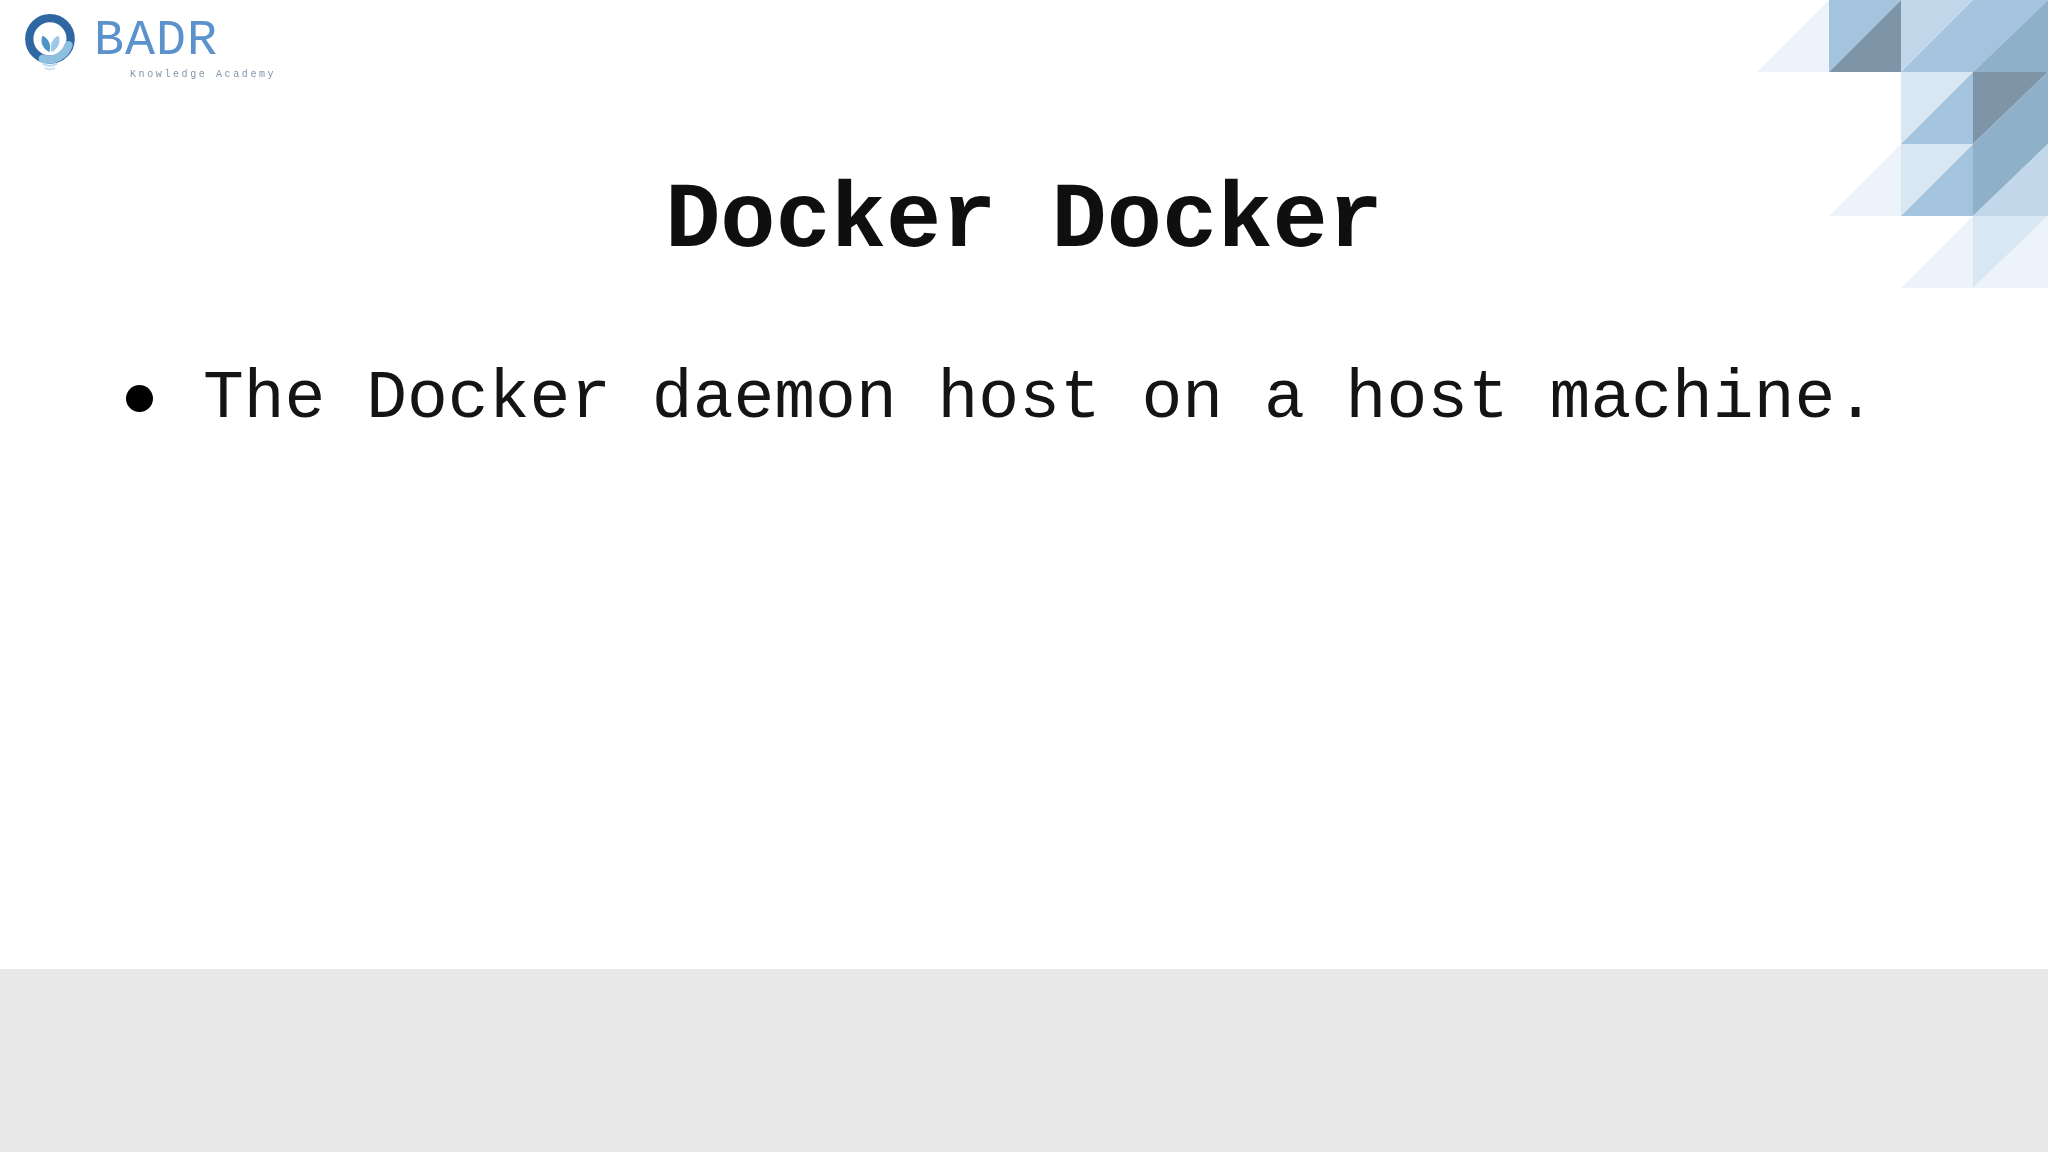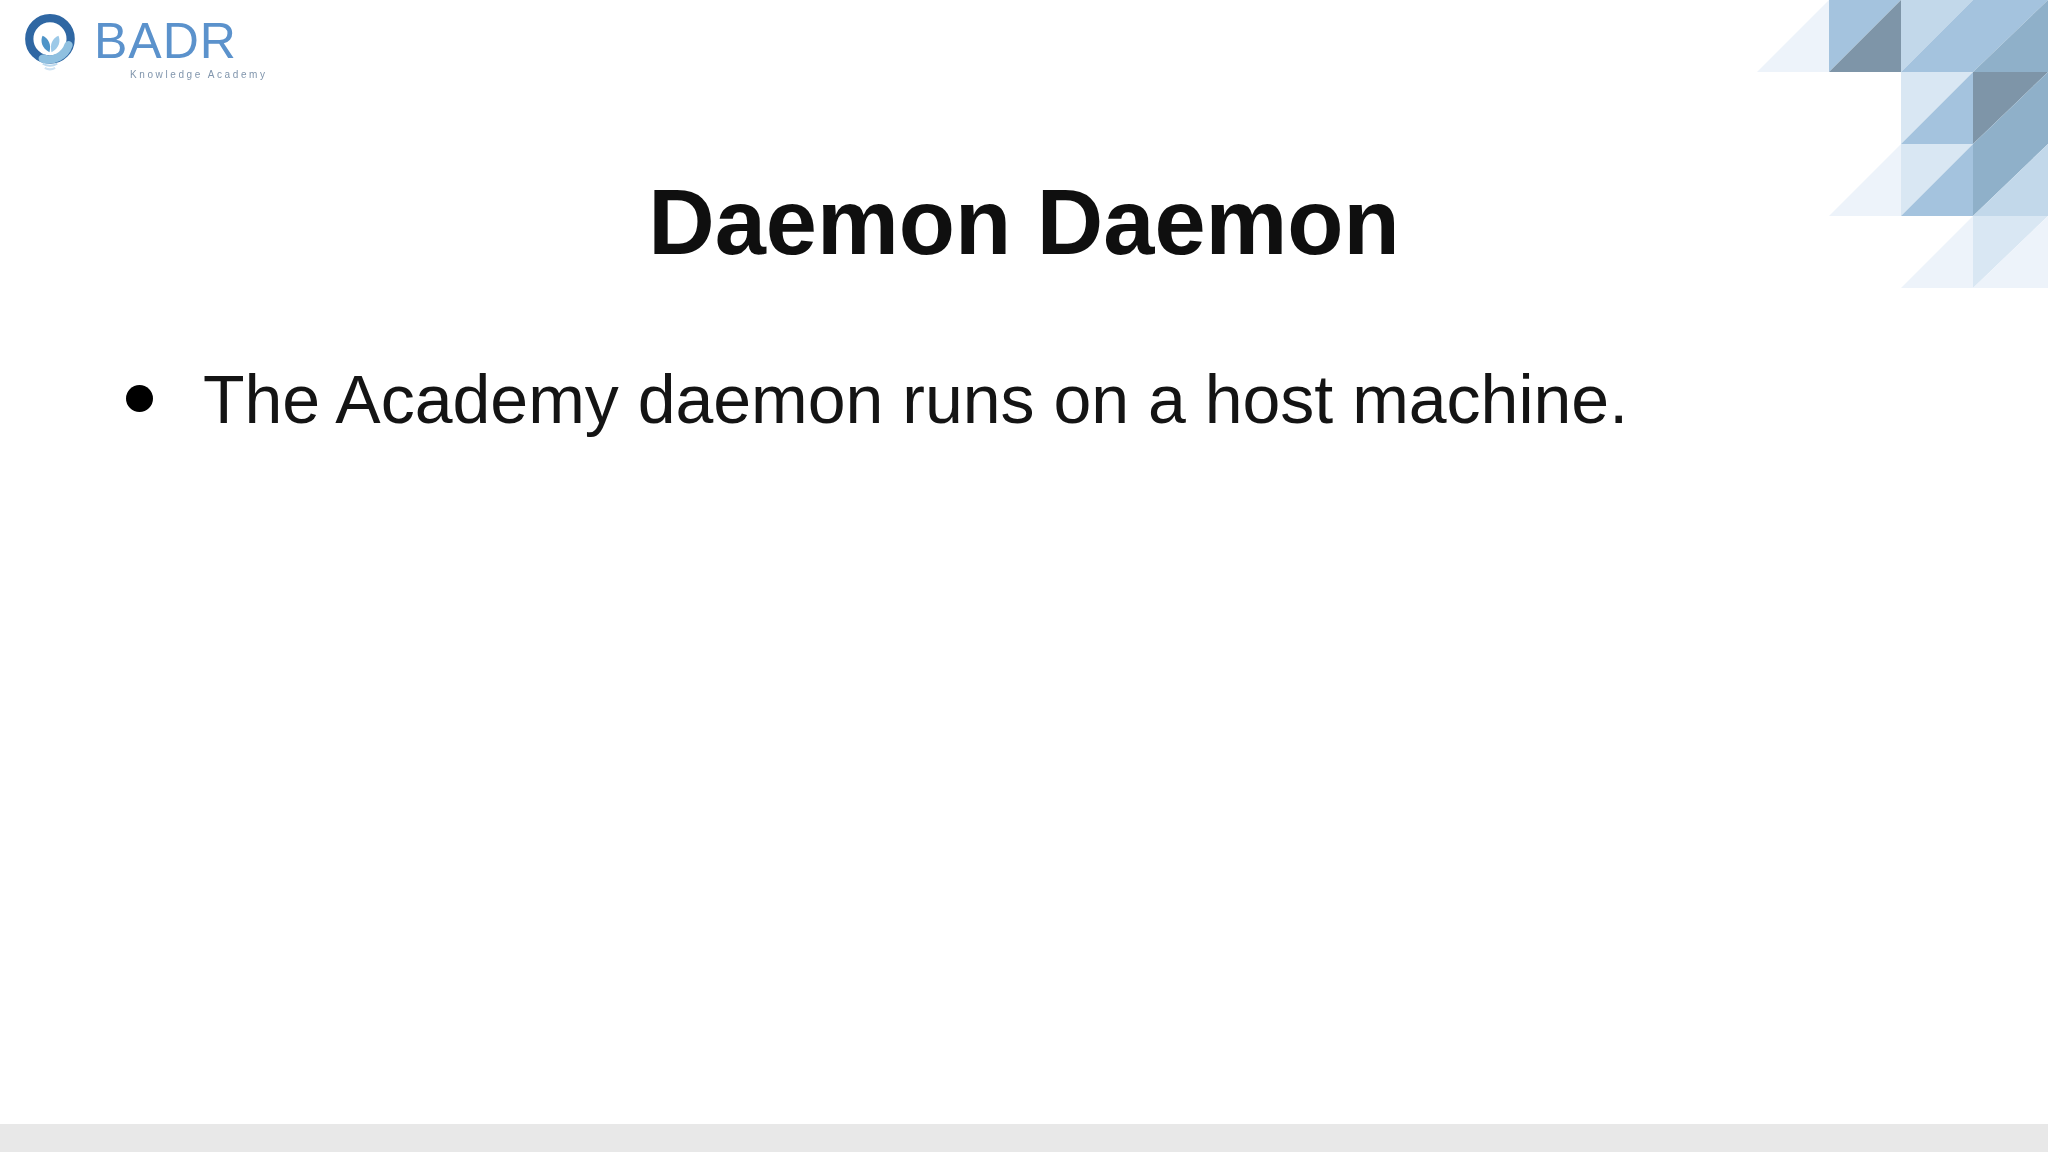--- a/index.html
+++ b/index.html
@@ -1,21 +1,21 @@
 <!DOCTYPE html>
 <html><head>
 <meta charset="utf-8">
 <style>
   html,body{margin:0;padding:0;background:#e8e8e8;}
   .slide{
     position:relative;
-    width:2048px;height:1124px;
+    width:2048px;height:969px;
     background:#ffffff;
     overflow:hidden;
-    font-family:Liberation Sans, sans-serif;
+    font-family:Liberation Mono, monospace;
     color:#121212;
   }
   
   .logo{
     position:absolute;top:12px;left:22px;
     display:flex;align-items:flex-start;gap:14px;
   }
   .logo-icon{width:58px;height:60px;flex:none;}
   .logo-textblock{display:flex;flex-direction:column;margin-top:4px;}
   .logo-brand{
@@ -103,24 +103,24 @@
     <polygon points="216,144 288,144 216,216" fill="#d9e7f3"></polygon>
     <polygon points="288,144 288,216 216,216" fill="#a4c3de"></polygon>
     <polygon points="288,144 363,144 288,216" fill="#8fb0c9"></polygon>
     <polygon points="363,144 363,216 288,216" fill="#c2d8ea"></polygon>
 
     <polygon points="288,216 288,288 216,288" fill="#edf3fa"></polygon>
     <polygon points="288,216 363,216 288,288" fill="#d9e7f3"></polygon>
     <polygon points="363,216 363,288 288,288" fill="#edf3fa"></polygon>
   </svg>
 
-  <h1 class="title">Daemon Daemon</h1>
+  <h1 class="title">Docker Docker</h1>
 
   <div class="content">
     <ul class="bullet-list">
       <li class="bullet-item">
         <span class="bullet-dot"></span>
-        <span class="bullet-text">The Academy daemon runs on a host machine.</span>
+        <span class="bullet-text">The Docker daemon host on a host machine.</span>
       </li>
     </ul>
   </div>
 
 </div>
 
 </body></html>

